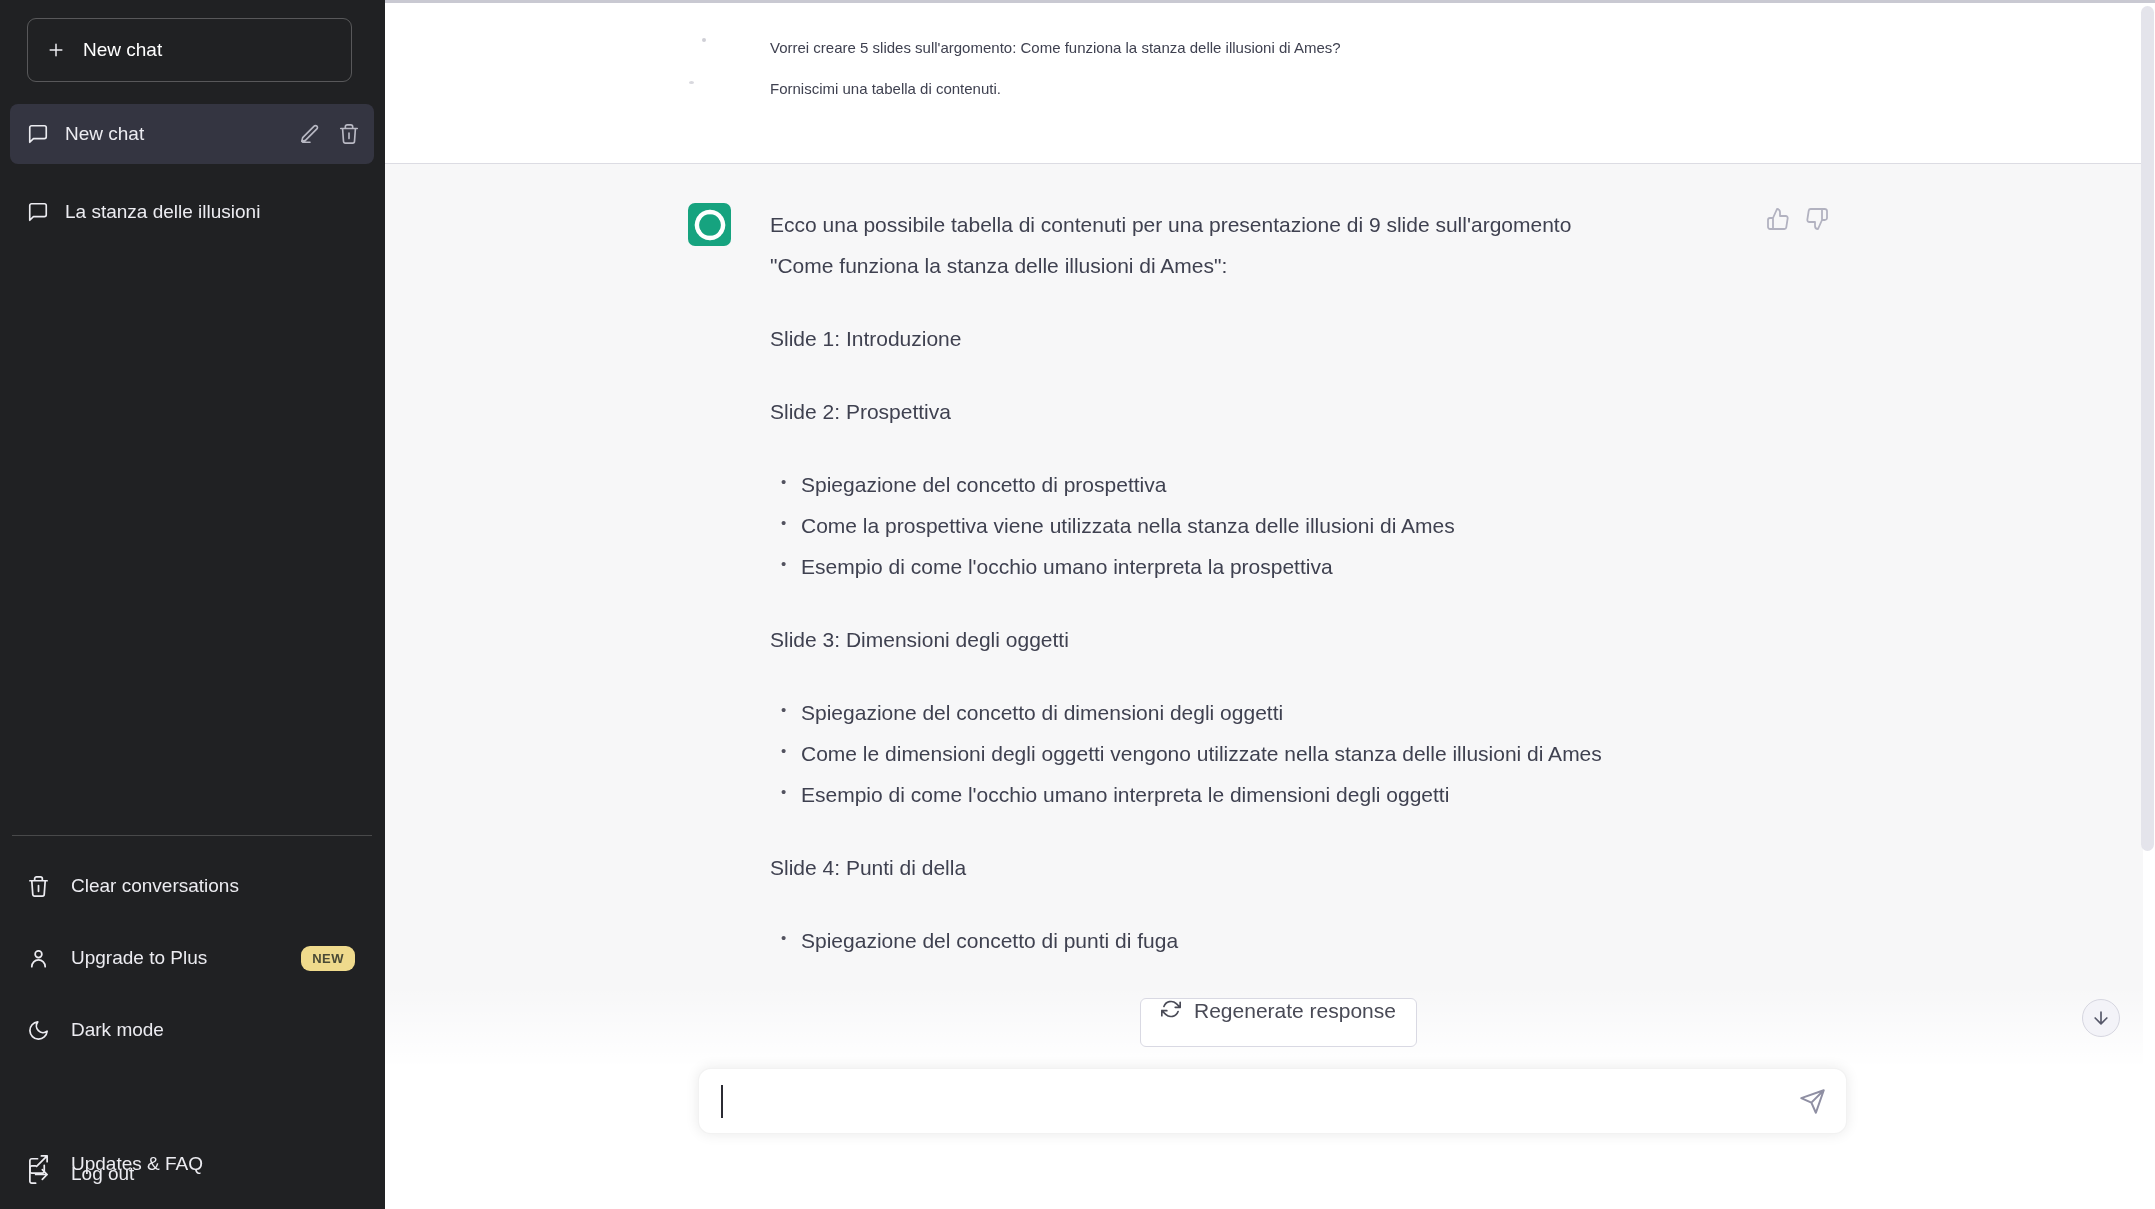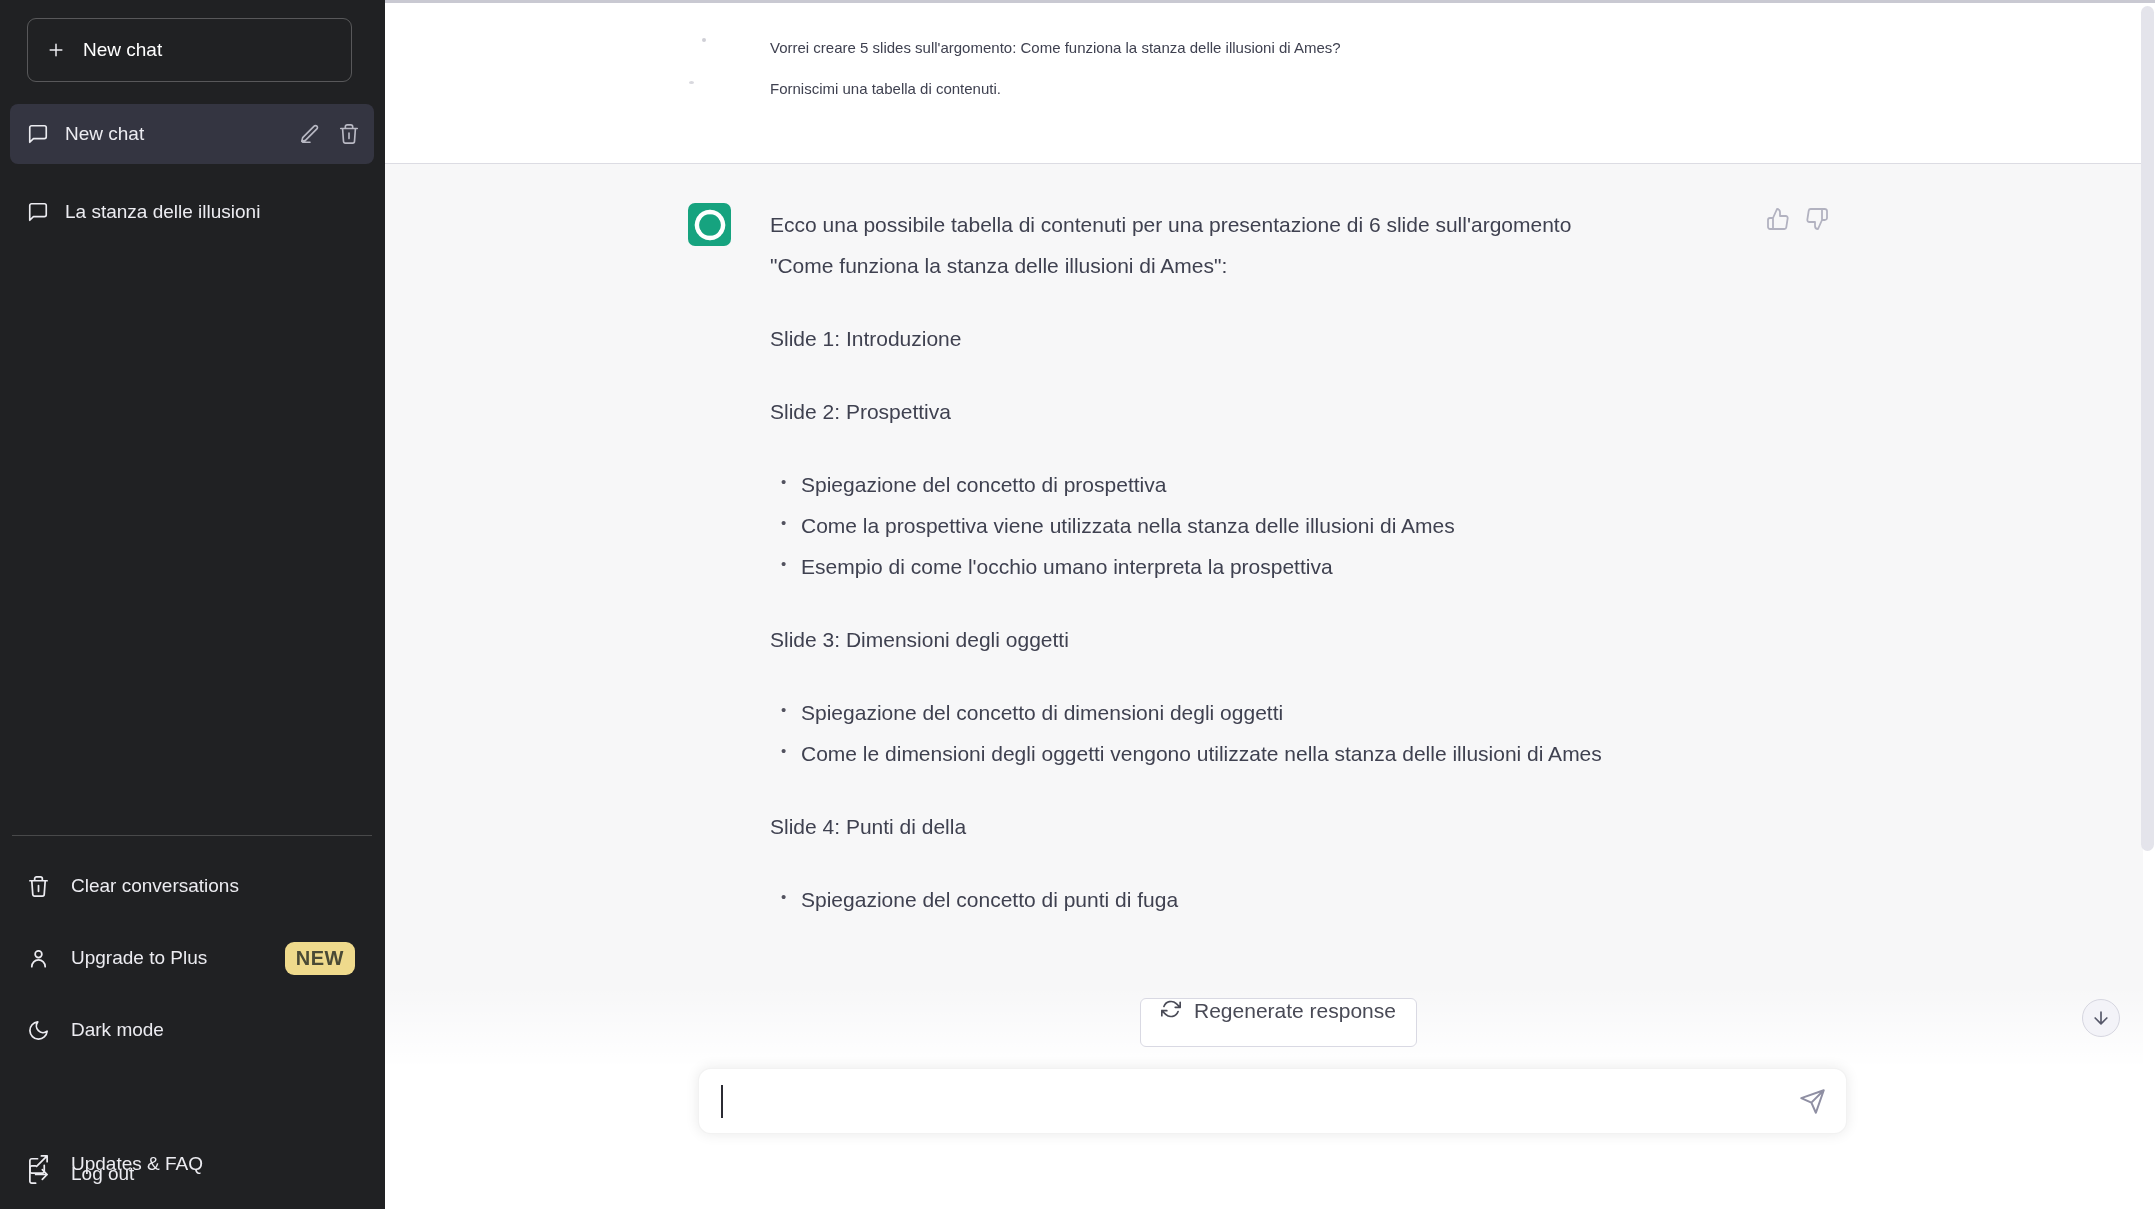--- a/index.html
+++ b/index.html
@@ -25,21 +25,21 @@
     font-size:19px;font-family:inherit;cursor:pointer;text-align:left;}
   .conv-row{position:absolute;left:10px;width:364px;height:60px;display:flex;align-items:center;gap:16px;
     padding:0 14px 0 17px;border-radius:8px;color:#ececf1;font-size:19px;cursor:pointer;}
   .conv-row.selected{background:var(--selected-bg);}
   .conv-row .conv-label{flex:1;white-space:nowrap;overflow:hidden;}
   .conv-actions{display:none;align-items:center;gap:17px;color:#b9b9c4;}
   .conv-row.selected .conv-actions{display:flex;}
   .side-divider{position:absolute;left:12px;right:13px;top:835px;height:1px;background:rgba(255,255,255,.18);}
   .menu-item{position:absolute;left:0;width:385px;height:72px;display:flex;align-items:center;gap:21px;
     padding:0 22px 0 27px;color:#ececf1;font-size:19px;cursor:pointer;}
-  .menu-badge{margin-left:auto;background:var(--badge-bg);color:var(--badge-text);font-size:20px;font-weight:bold;
+  .menu-badge{margin-left:auto;background:var(--badge-bg);color:var(--badge-text);font-size:13px;font-weight:bold;
     letter-spacing:.5px;padding:5px 11px;border-radius:9px;margin-right:8px;}
   .side-icon{color:#ececf1;flex:none;}
 
   
   .top-line{position:absolute;left:385px;right:0;top:0;height:3px;background:#c9c9d2;}
   .user-section{position:absolute;left:385px;top:3px;width:1758px;height:161px;background:#fff;border-bottom:1px solid #dcdce3;}
   .ghost-dot1{position:absolute;left:317px;top:35px;width:4px;height:4px;background:#cfcfd6;border-radius:50%;}
   .ghost-dot2{position:absolute;left:304px;top:78px;width:5px;height:3px;background:#d8d8de;border-radius:50%;}
   .user-lines{position:absolute;left:385px;top:24px;width:980px;font-size:15px;line-height:36px;color:var(--text);}
 
@@ -224,40 +224,41 @@
         </svg>
     </button>
     <button class="thumb-btn">
       <svg width="24" height="24">
           <use href="#thumb-down-icon"></use>
         </svg>
     </button>
   </div>
   <div class="blocks" id="assistant-blocks">
       <div class="block p">
-        <div class="msg-line">Ecco una possibile tabella di contenuti per una presentazione di 6 slide sull'argomento</div>
+        <div class="msg-line">Ecco una possibile tabella di contenuti per una presentazione di 9 slide sull'argomento</div>
         <div class="msg-line">"Come funziona la stanza delle illusioni di Ames":</div>
       </div>
       <div class="block h">
         <div class="msg-line">Slide 1: Introduzione</div>
       </div>
       <div class="block h">
         <div class="msg-line">Slide 2: Prospettiva</div>
       </div>
       <div class="block ul">
         <div class="bullet">Spiegazione del concetto di prospettiva</div>
         <div class="bullet">Come la prospettiva viene utilizzata nella stanza delle illusioni di Ames</div>
         <div class="bullet">Esempio di come l'occhio umano interpreta la prospettiva</div>
       </div>
       <div class="block h">
         <div class="msg-line">Slide 3: Dimensioni degli oggetti</div>
       </div>
       <div class="block ul">
         <div class="bullet">Spiegazione del concetto di dimensioni degli oggetti</div>
         <div class="bullet">Come le dimensioni degli oggetti vengono utilizzate nella stanza delle illusioni di Ames</div>
+        <div class="bullet">Esempio di come l'occhio umano interpreta le dimensioni degli oggetti</div>
       </div>
       <div class="block h">
         <div class="msg-line">Slide 4: Punti di della</div>
       </div>
       <div class="block ul">
         <div class="bullet">Spiegazione del concetto di punti di fuga</div>
       </div>
     </div>
   <div class="fade-overlay"></div>
 </section>

